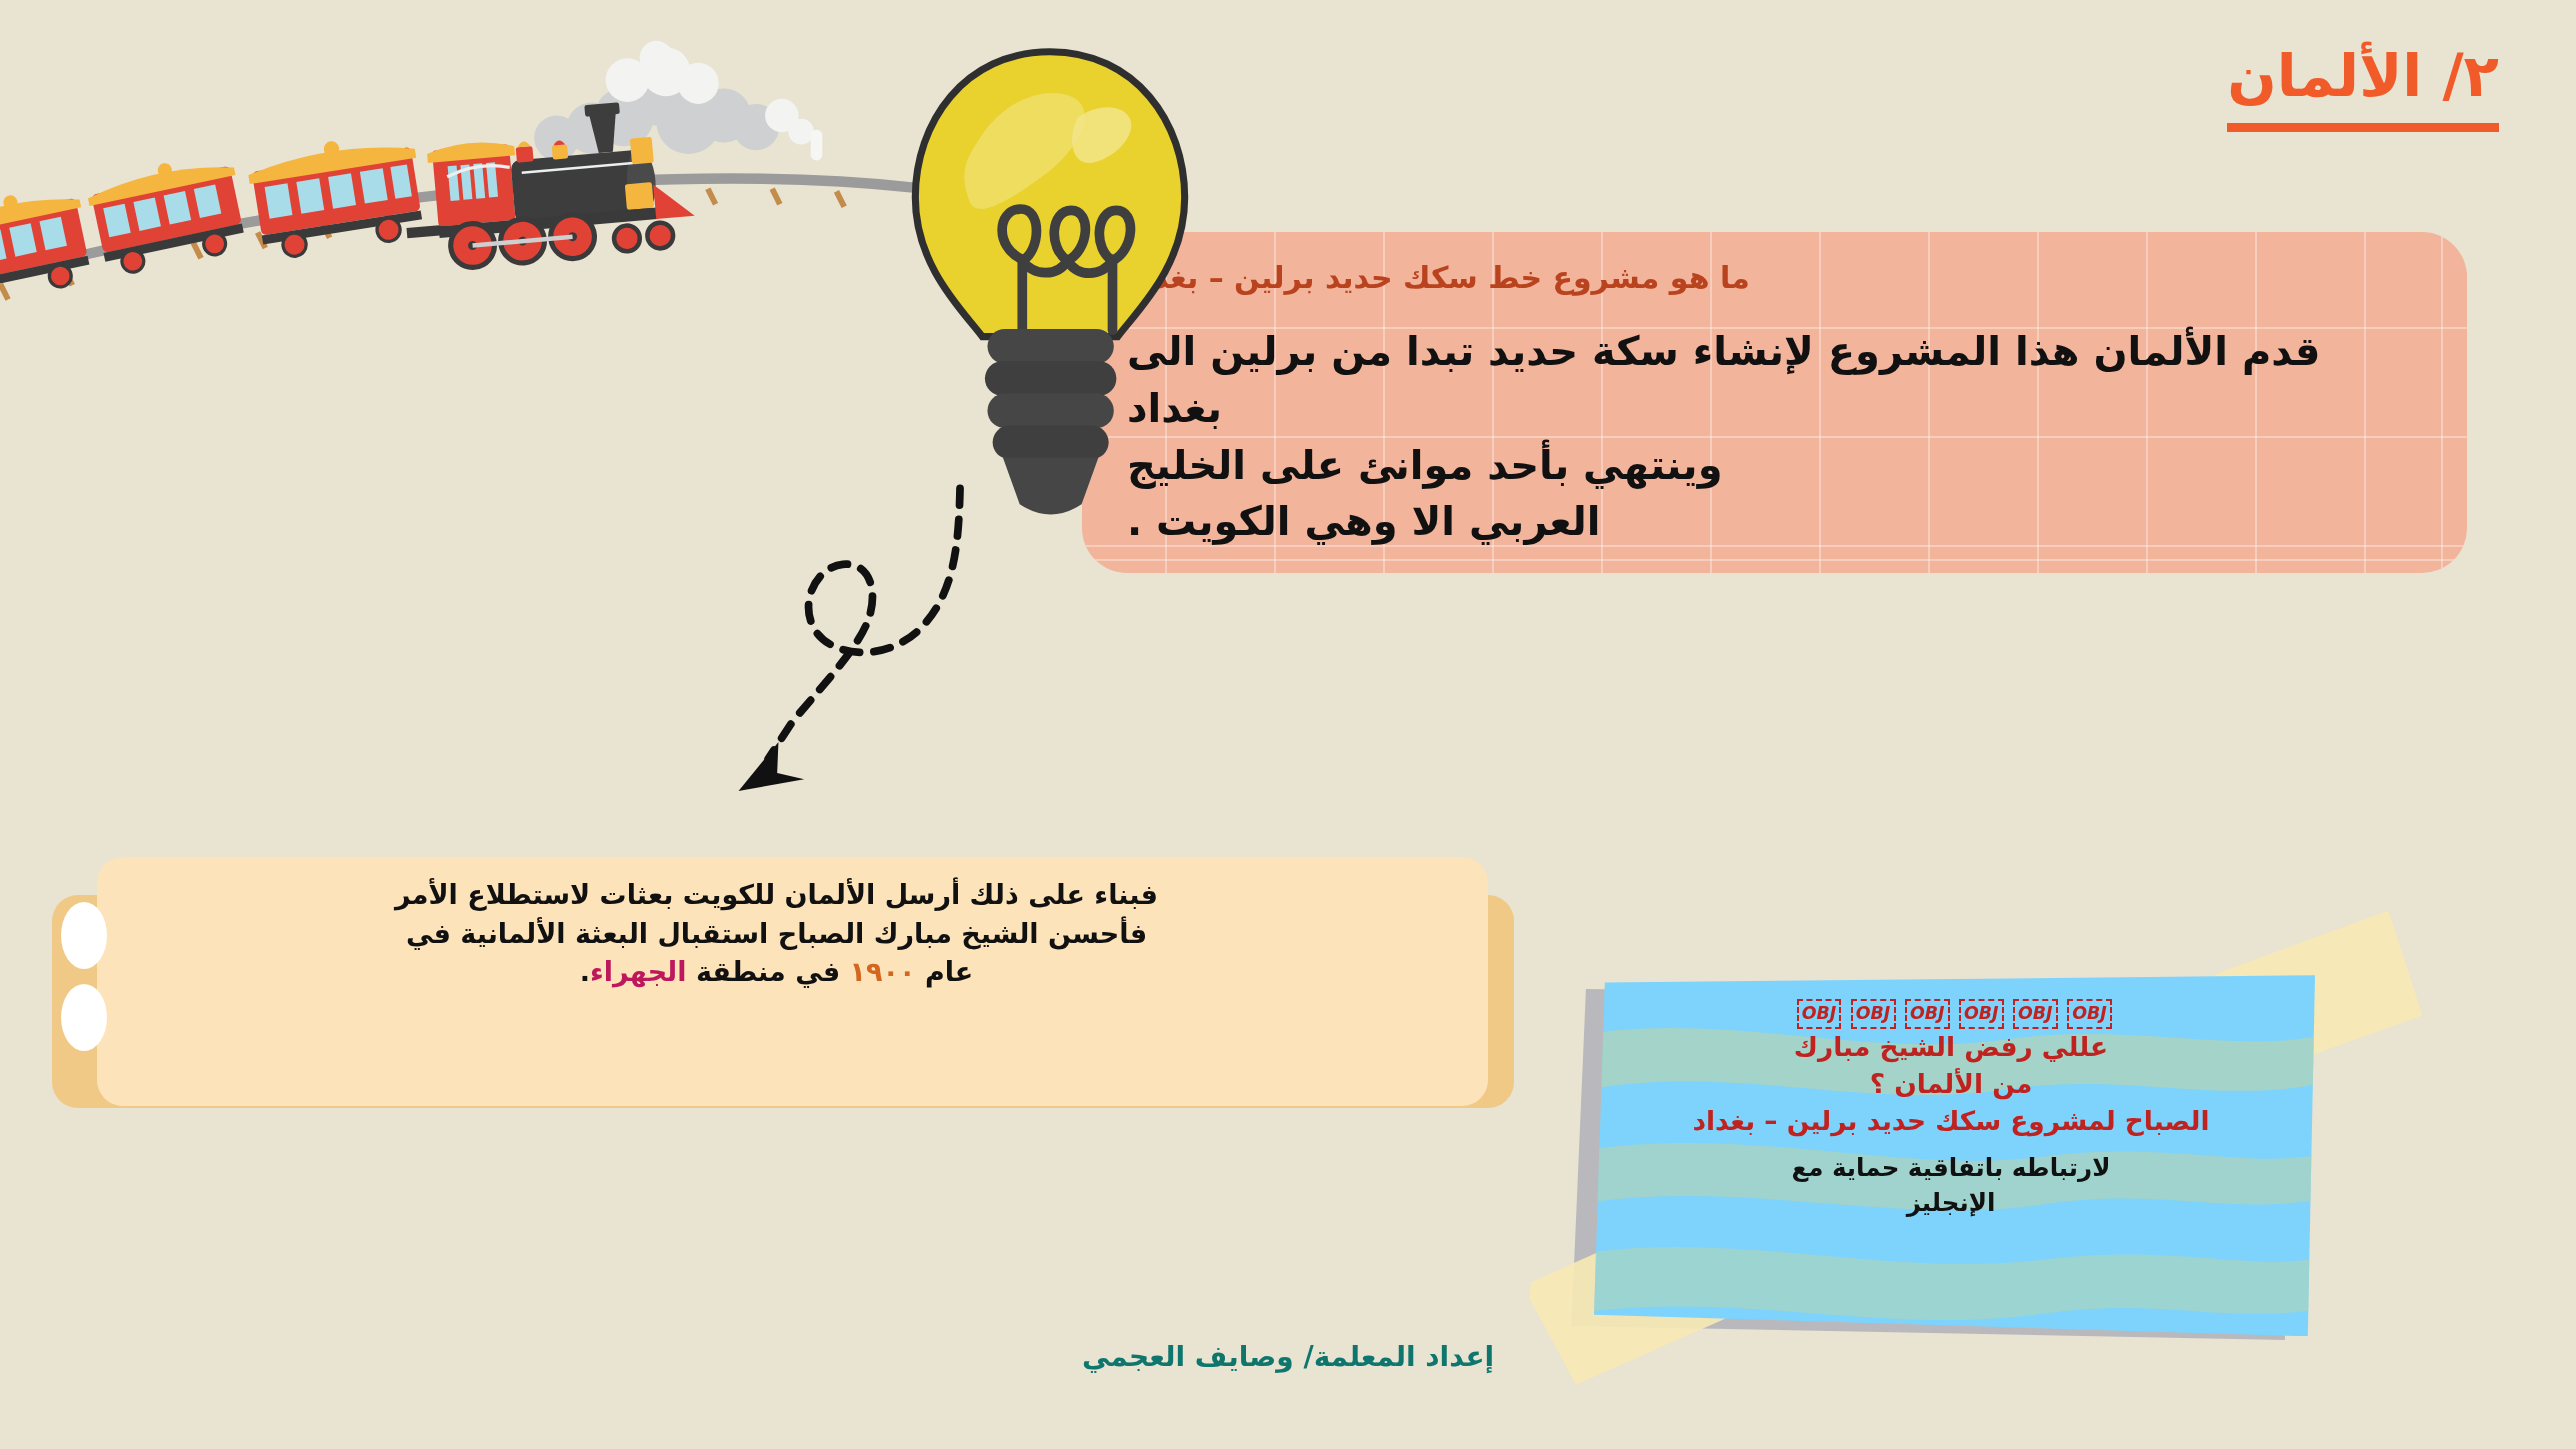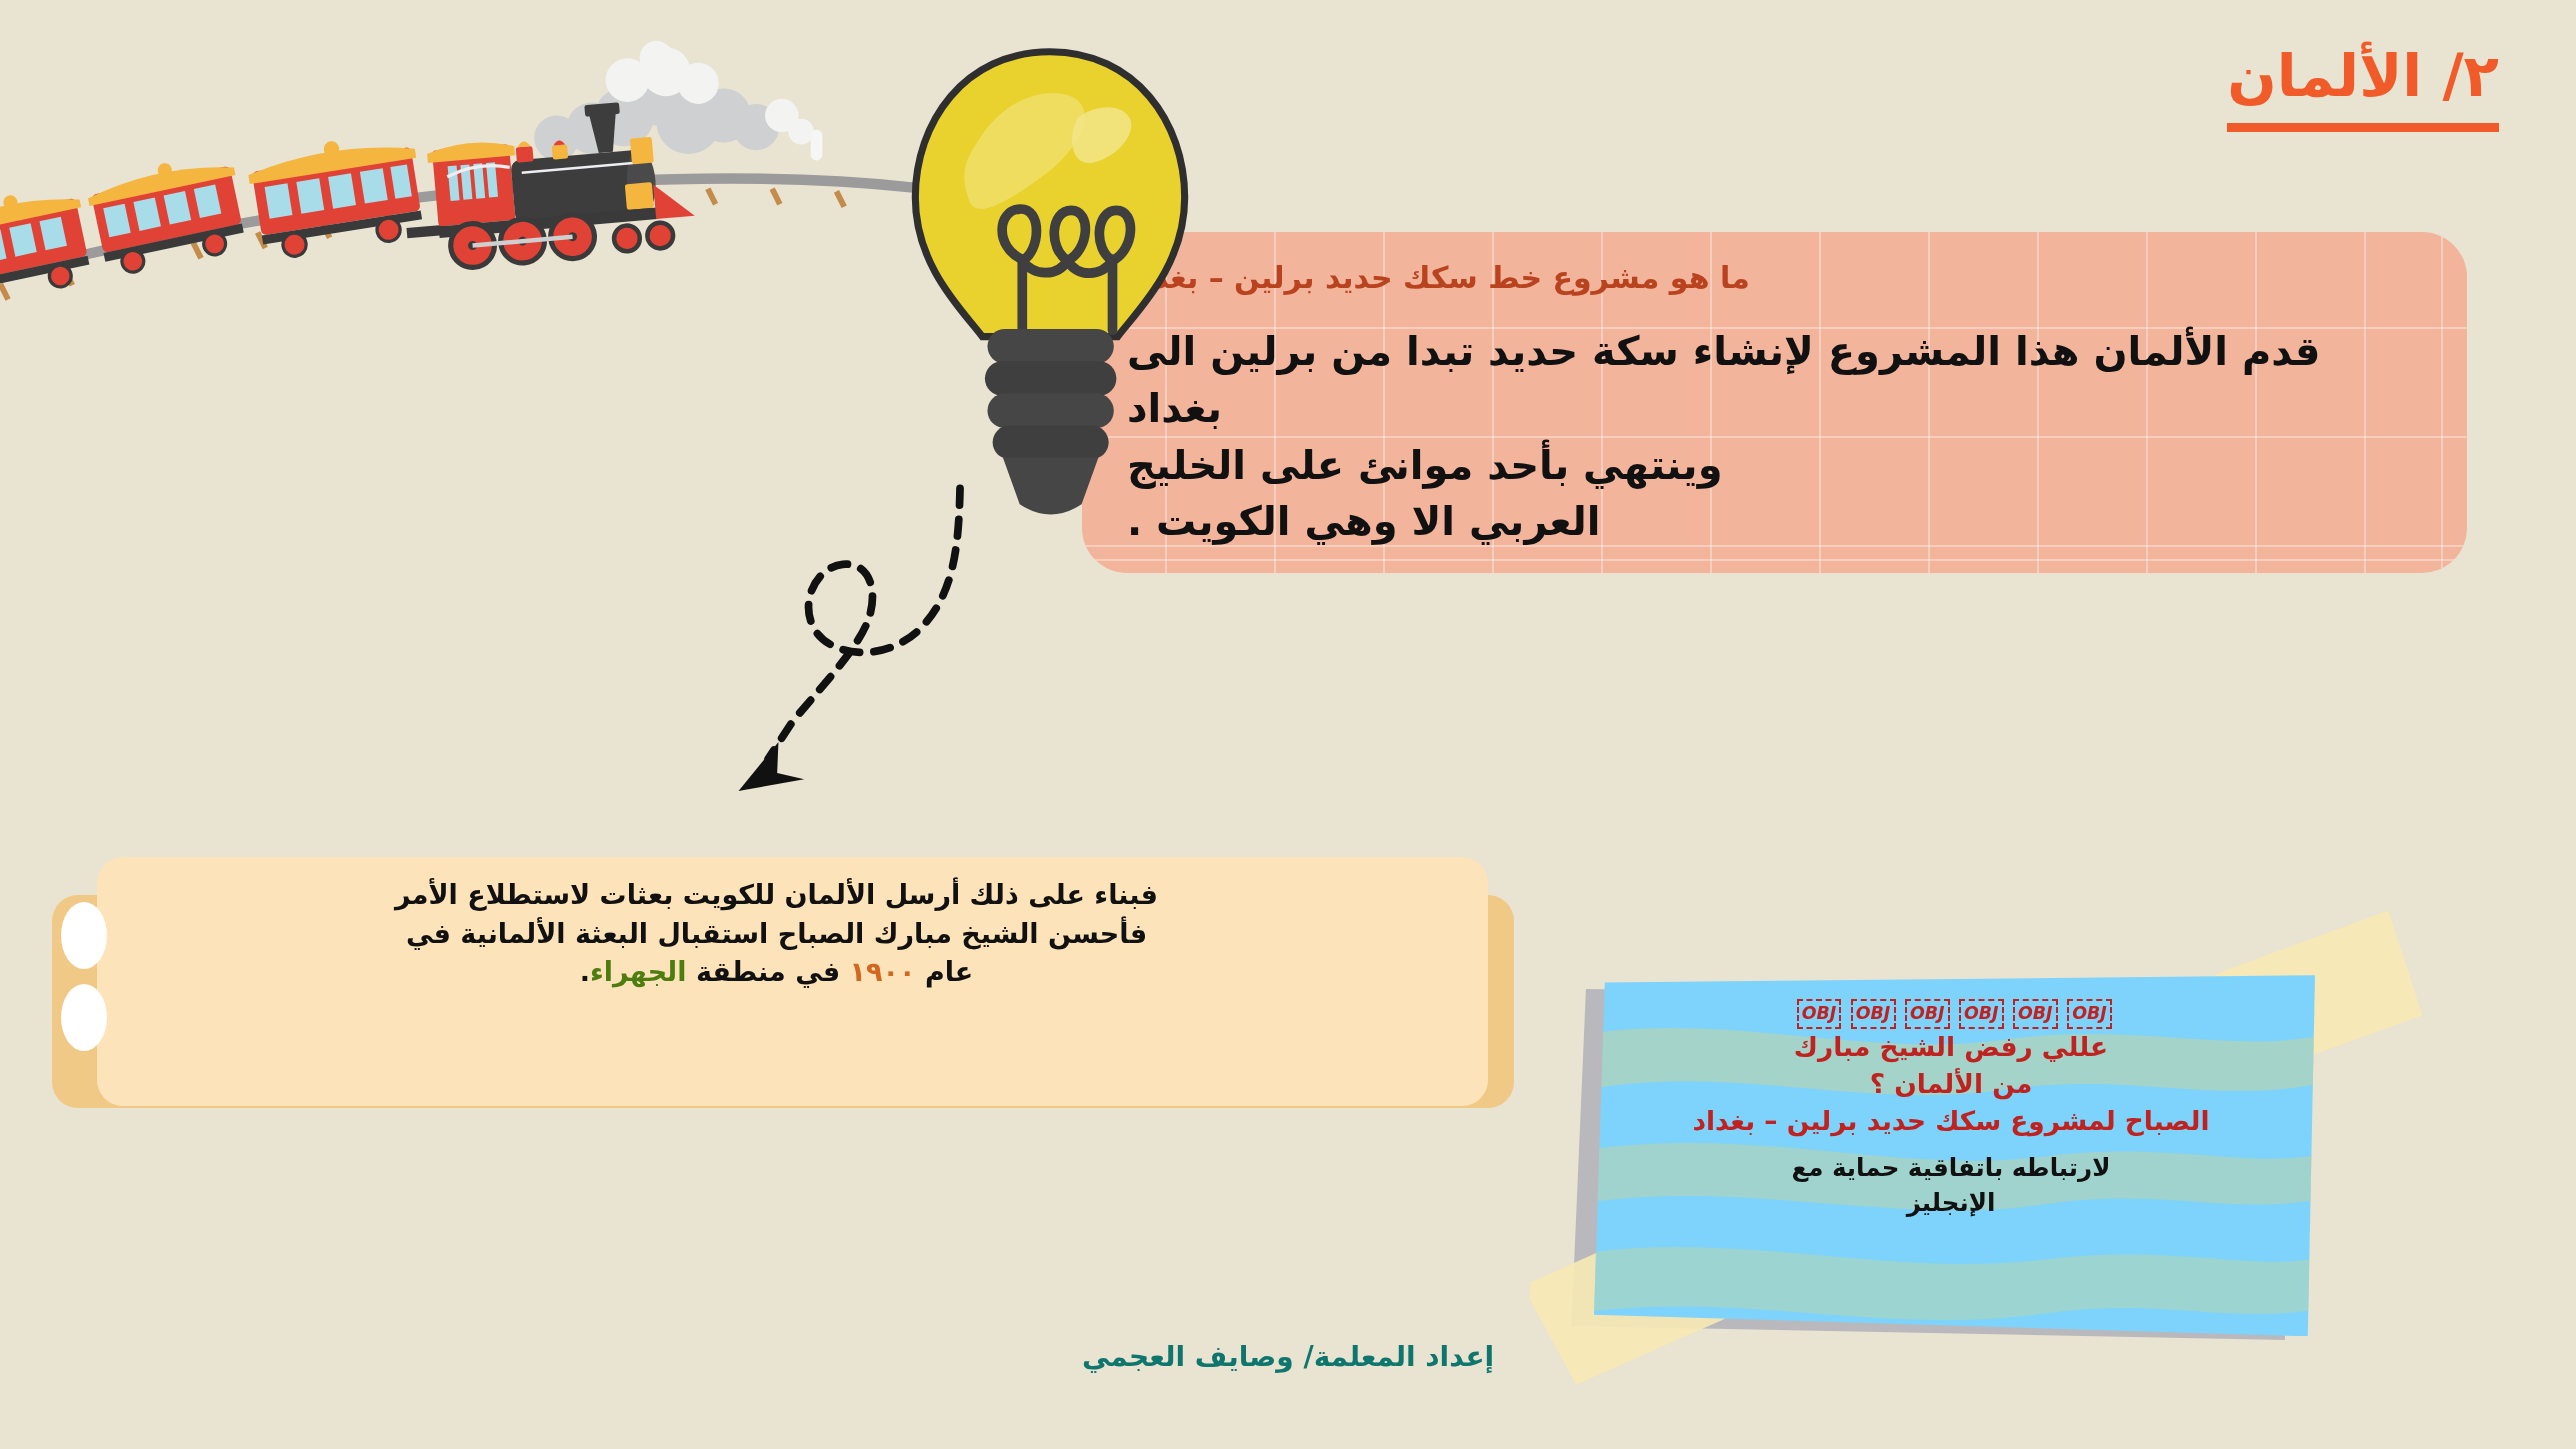--- a/index.html
+++ b/index.html
@@ -69,21 +69,21 @@
     padding:19.3px 77px 0 45px;text-align:center;
   }
   #orange-note p{
     margin:0;color:#111;font-size:27px;font-weight:bold;line-height:1.42;
   }
   .hole{
     position:absolute;left:61px;width:46px;height:67px;background:#ffffff;border-radius:50%;z-index:4;
   }
   #hole-1{top:902px;}
   #hole-2{top:984px;}
-  .hl-red{color:#4d7c0f;}
+  .hl-red{color:#be185d;}
   .hl-orange{color:#d3671f;}
 
   
   #green-note-wrap{position:absolute;left:1565px;top:956px;width:786px;height:399px;z-index:3;}
   #green-shadow{
     position:absolute;left:6.4px;top:33px;width:728px;height:351px;
     background:#b9b9bd;
     clip-path:polygon(2% 0%,100% 3%,98% 100%,0% 96%);
   }
   #tape-bl{

